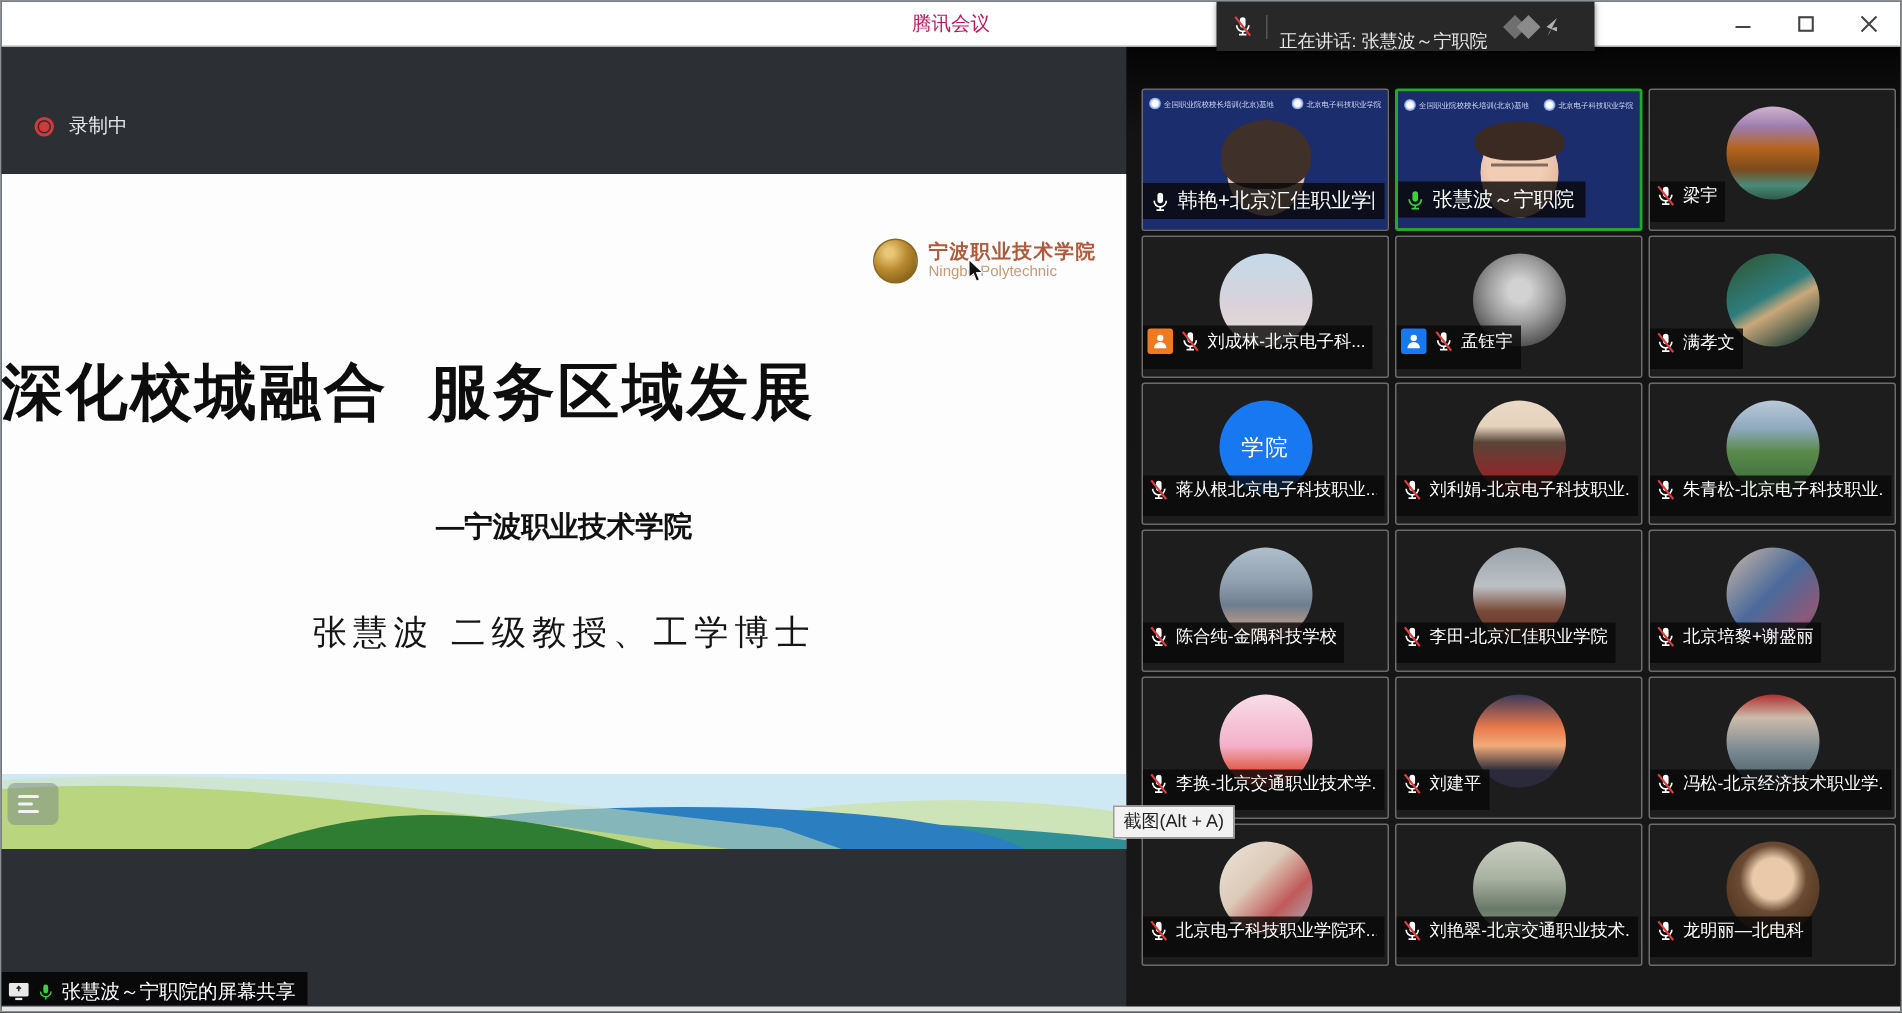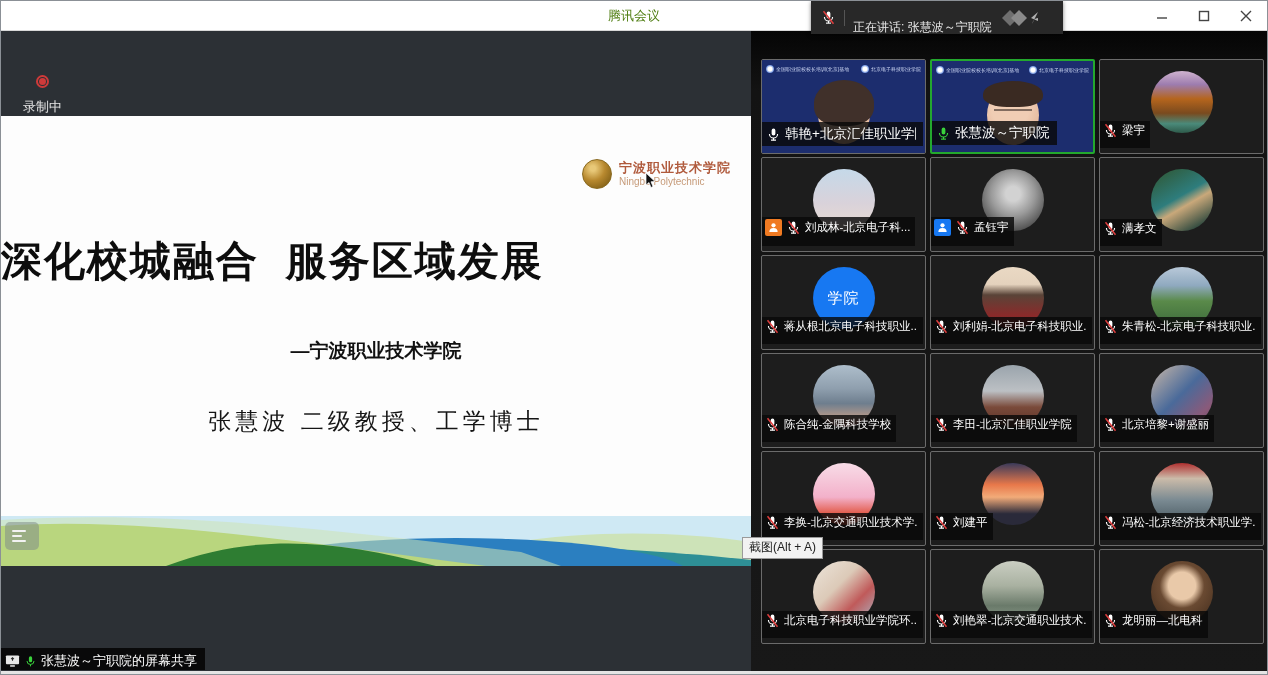--- a/index.html
+++ b/index.html
@@ -1,21 +1,21 @@
 <!DOCTYPE html>
 <html><head>
 <meta charset="utf-8">
 <style>
   * { margin:0; padding:0; box-sizing:border-box; }
   html,body { width:1268px; height:675px; overflow:hidden; font-family:"Liberation Sans", sans-serif; }
   body { border:1px solid #8b9096; background:#141414; position:relative; }
 
   
   .titlebar { position:relative; height:30px; background:#ffffff; border-bottom:1px solid #d8d8d8; display:flex; align-items:center; justify-content:center; z-index:30; }
-  .titlebar-title { font-size:13px; color:#4d7c0f; }
+  .titlebar-title { font-size:13px; color:#be185d; }
   .win-controls { position:absolute; right:0; top:0; height:30px; display:flex; }
   .win-btn { width:42px; height:30px; display:flex; align-items:center; justify-content:center; color:#444; font-size:14px; cursor:default; }
   .win-btn svg { display:block; }
 
   
   .speaking-bar { position:absolute; left:810px; top:0; height:33px; min-width:252px; background:#282828; display:flex; align-items:center; padding:0 10px; gap:8px; z-index:40; box-shadow:0 1px 4px rgba(0,0,0,.5); }
   .speaking-bar .divider { width:1px; height:16px; background:#555; }
   .speaking-text { color:#e8e8e8; font-size:12px; white-space:nowrap;margin-top:20px; }
   .sb-icons { display:flex; align-items:center; gap:2px; margin-left:2px; }
 
@@ -23,21 +23,21 @@
   .mic { width:15px; height:15px; color:#fff; flex:0 0 auto; }
   .mic .slash { display:none; }
   .mic-muted .slash { display:block; }
   .mic-speaking { color:#3ad23c; }
 
   
   .main { position:relative; display:flex; height:641px; }
   .left-pane { position:relative; width:750px; background:#2c3035; flex:0 0 auto; }
   .right-pane { position:relative; flex:1; background:linear-gradient(180deg,#050505 0px,#131313 60px,#181818 100%); }
 
-  .recording { position:absolute; left:22px; top:44px; display:flex; align-items:center; gap:10px;flex-direction:column; }
+  .recording { position:absolute; left:22px; top:44px; display:flex; align-items:center; gap:10px; }
   .rec-dot { width:13px; height:13px; border-radius:50%; border:2px solid #cf3a3a; display:flex; align-items:center; justify-content:center; }
   .rec-dot i { width:7px; height:7px; border-radius:50%; background:#cf3a3a; }
   .recording span { color:#e6e6e6; font-size:13px; }
 
   
   .slide { position:absolute; left:0; top:85px; width:750px; height:450px; background:#fdfdfd; overflow:hidden; }
   .slide-logo { position:absolute; top:43px; right:20px; display:flex; align-items:center; gap:7px; }
   .logo-seal { width:30px; height:30px; border-radius:50%; background:radial-gradient(circle at 35% 30%, #e8c878 10%, #b8892f 45%, #7a5a14 90%); border:1px solid #8a6a20; }
   .logo-text { display:flex; flex-direction:column; line-height:1.15; }
   .logo-cn { color:#b05a3c; font-size:13px; font-weight:bold; letter-spacing:1px; }

